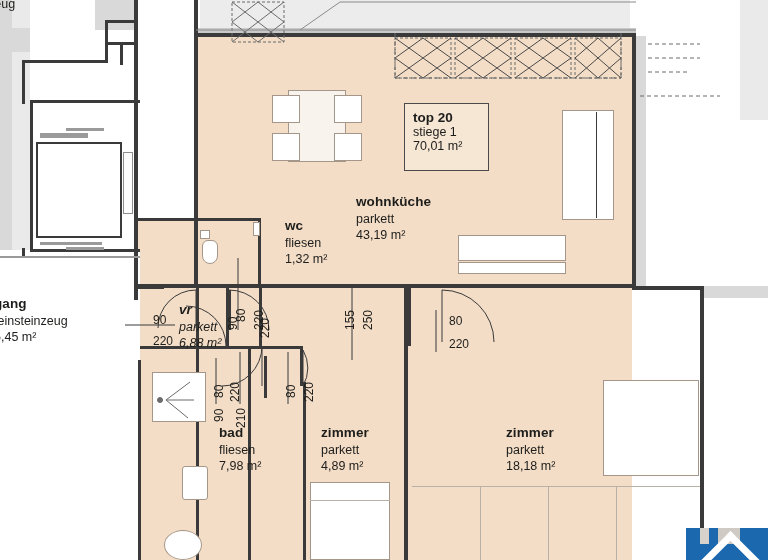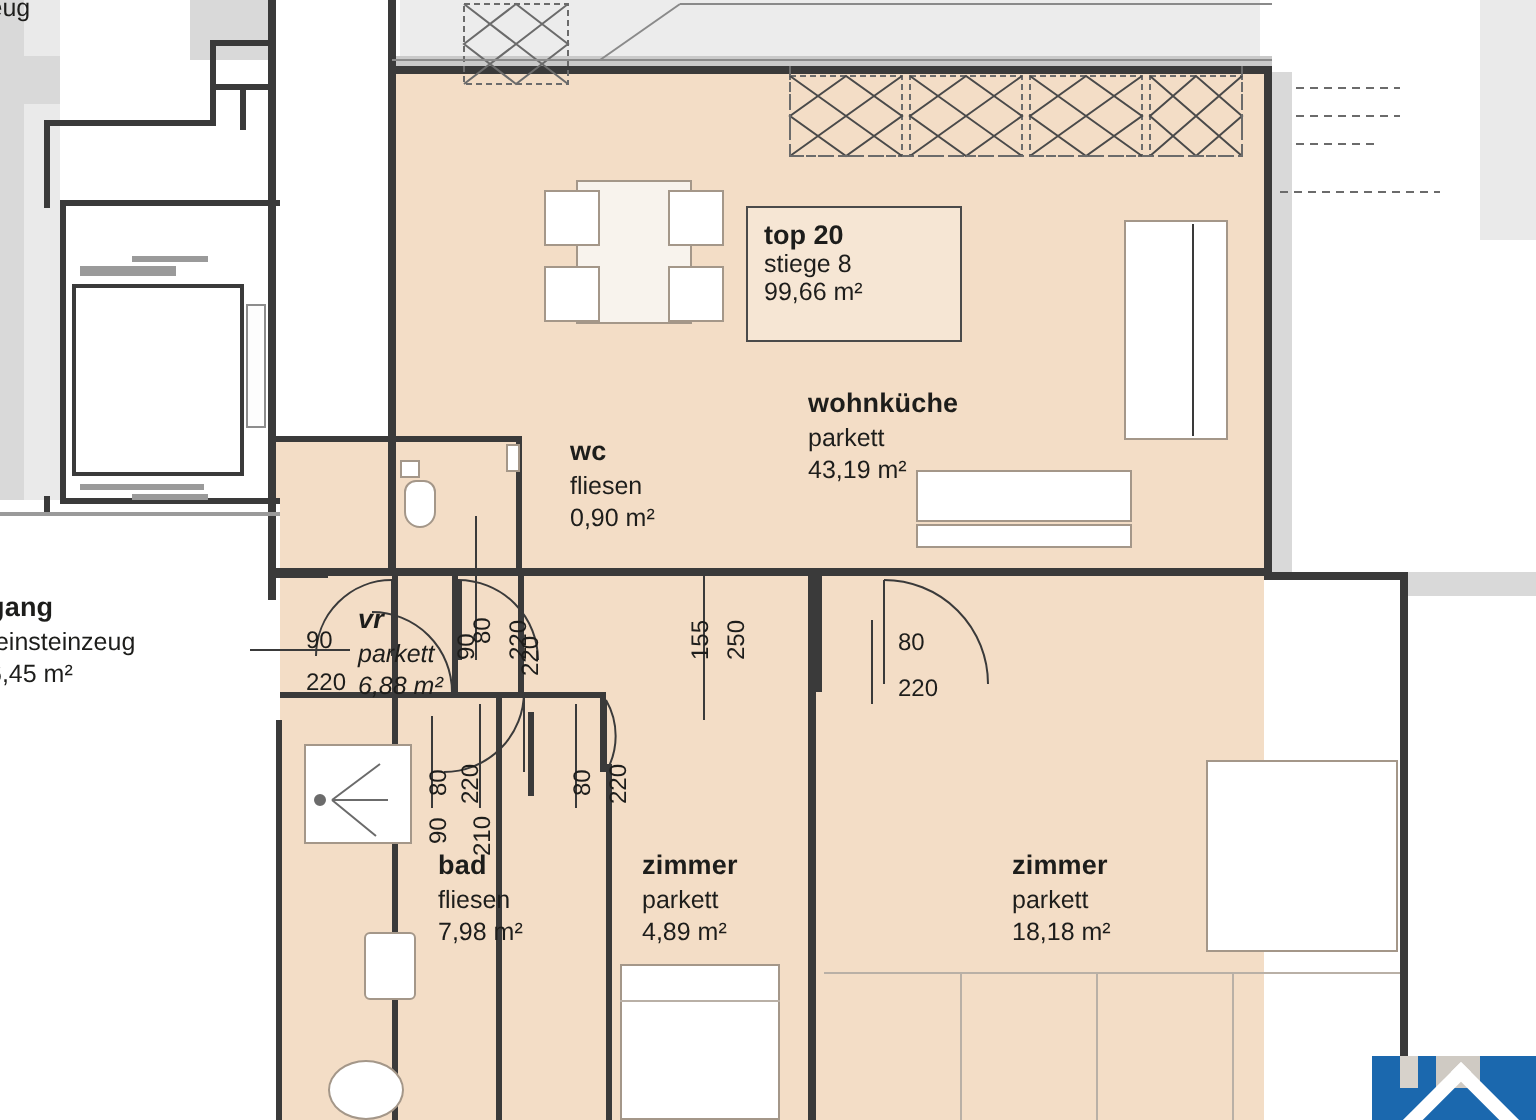--- a/index.html
+++ b/index.html
@@ -29,21 +29,21 @@
   .furn2{position:absolute;background:#fdfdfd;border:1px solid #8d8d8d;
          box-sizing:border-box;}
 
   
   .lbl{position:absolute;color:#1d1d1b;line-height:1.30;white-space:nowrap;}
   .lbl .nm{font-weight:bold;font-size:13.5px;letter-spacing:.1px;}
   .lbl .mt{font-size:12.5px;}
   .lbl .ar{font-size:12.5px;}
 
   
-  #title-box{position:absolute;left:373px;top:103px;width:108px;height:68px;
+  #title-box{position:absolute;left:404px;top:103px;width:85px;height:68px;
              background:#f6e6d4;border:1.4px solid #4a4a4a;box-sizing:border-box;
              padding:6px 0 0 8px;}
   #title-box .nm{font-weight:bold;font-size:13.5px;color:#1d1d1b;}
   #title-box .mt,#title-box .ar{font-size:12.5px;color:#1d1d1b;}
 
   
   .dim{position:absolute;font-size:12px;color:#1d1d1b;white-space:nowrap;}
   .dim.rot{transform:rotate(-90deg);transform-origin:left top;}
 
   
@@ -250,34 +250,34 @@
       <line x1="238" y1="258" x2="238" y2="330"></line>
       <line x1="436" y1="310" x2="436" y2="352"></line>
       <line x1="240" y1="352" x2="240" y2="404"></line>
       <line x1="216" y1="358" x2="216" y2="404"></line>
       <line x1="288" y1="352" x2="288" y2="404"></line>
     </g>
   </svg>
 
   <div id="title-box">
     <div class="nm">top 20</div>
-    <div class="mt">stiege 8</div>
-    <div class="ar">99,66 m²</div>
-  </div>
-
-  <div class="lbl" style="left:356px;top:193px;margin-left:48px;">
+    <div class="mt">stiege 1</div>
+    <div class="ar">70,01 m²</div>
+  </div>
+
+  <div class="lbl" style="left:356px;top:193px;">
     <div class="nm">wohnküche</div>
     <div class="mt">parkett</div>
     <div class="ar">43,19 m²</div>
   </div>
 
   <div class="lbl" style="left:285px;top:217px;">
     <div class="nm">wc</div>
     <div class="mt">fliesen</div>
-    <div class="ar">0,90 m²</div>
+    <div class="ar">1,32 m²</div>
   </div>
 
   <div class="lbl" style="left:-6px;top:295px;">
     <div class="nm">gang</div>
     <div class="mt">feinsteinzeug</div>
     <div class="ar">6,45 m²</div>
   </div>
 
   <div class="lbl" style="left:-12px;top:-4px;">
     <div class="mt">zeug</div>

